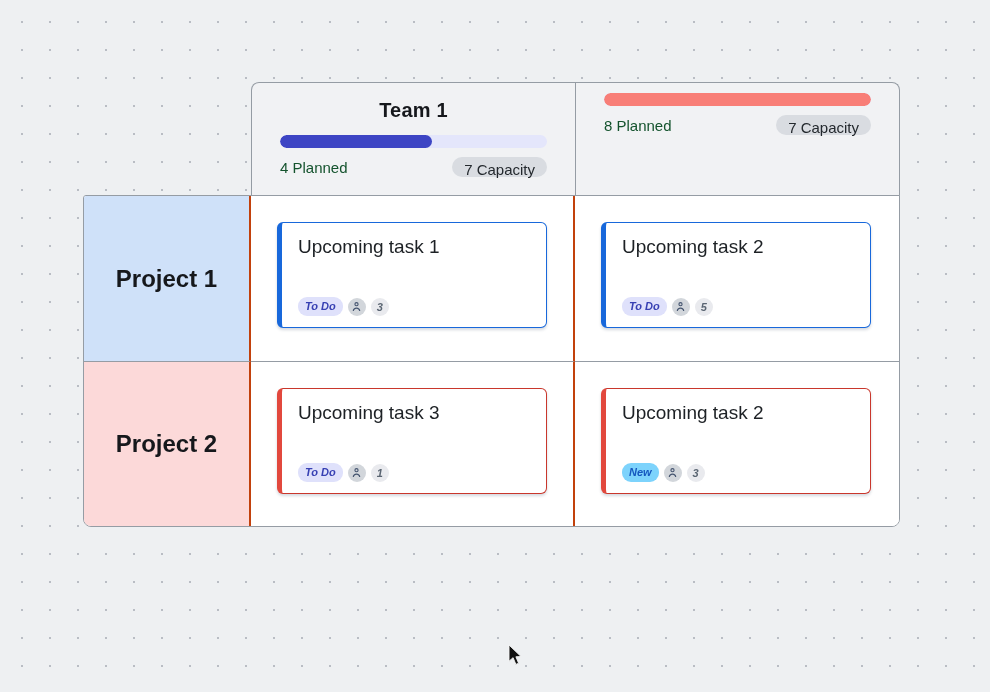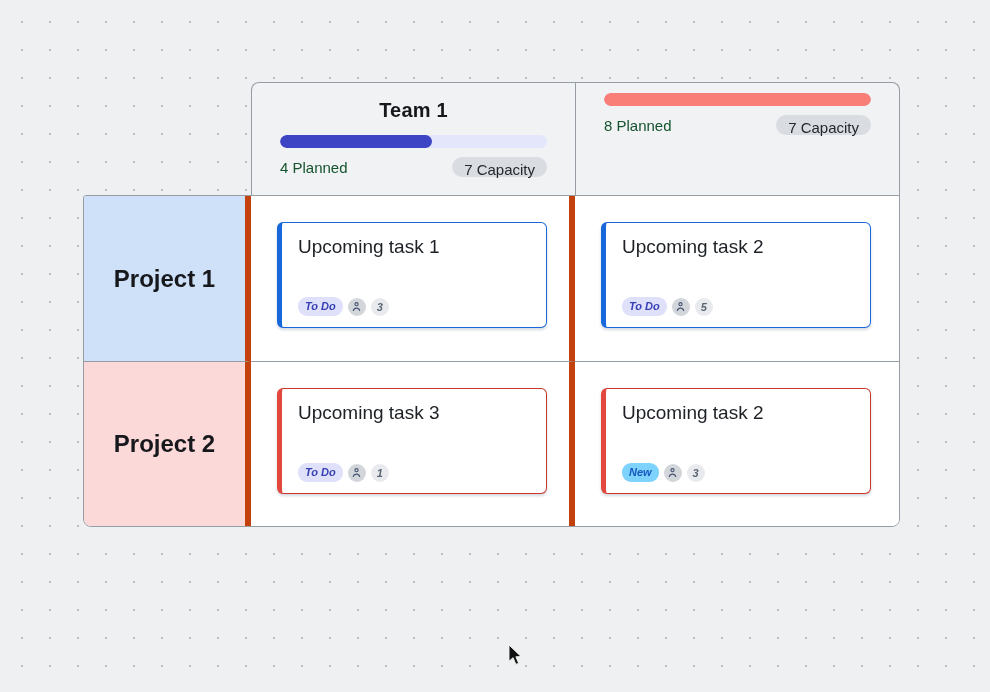--- a/index.html
+++ b/index.html
@@ -60,21 +60,21 @@
     position: absolute; left: 83px; top: 195px;
     width: 817px; height: 332px;
     background: #ffffff;
     border: 1px solid #959ca4;
     border-radius: 3px 0 8px 8px;
     display: grid;
     grid-template-columns: 167px 324px 325px;
     grid-template-rows: 166px 164px;
     overflow: hidden;
   }
-  .cell { border-right: 6px solid #c2410c; border-bottom: 1px solid #959ca4; }
+  .cell { border-right: 2px solid #c2410c; border-bottom: 1px solid #959ca4; }
   .cell:nth-child(3n) { border-right: none; }
   .cell:nth-child(n+4) { border-bottom: none; }
   .project-cell {
     display: flex; align-items: center; justify-content: center;
     font-size: 24px; font-weight: 700; color: #16181c;
   }
   .project-cell.p1 { background: #cfe1f9; }
   .project-cell.p2 { background: #fcd9d9; }
   .task-cell { background: #ffffff; padding: 26px 0 0 26px; }
 

